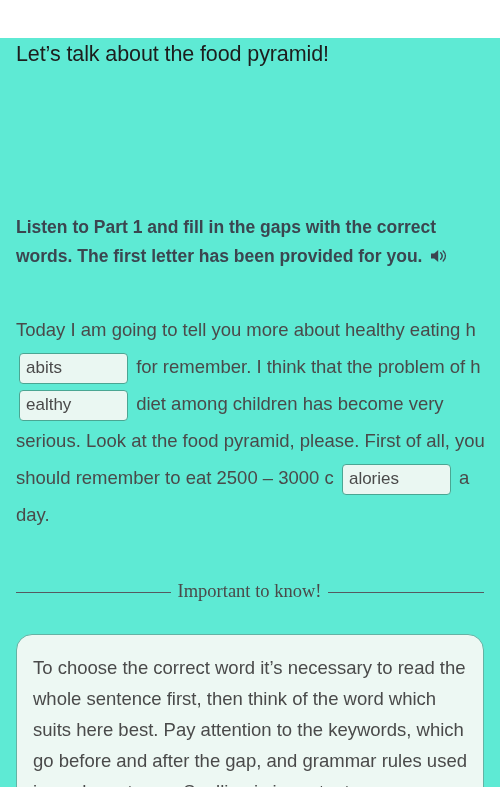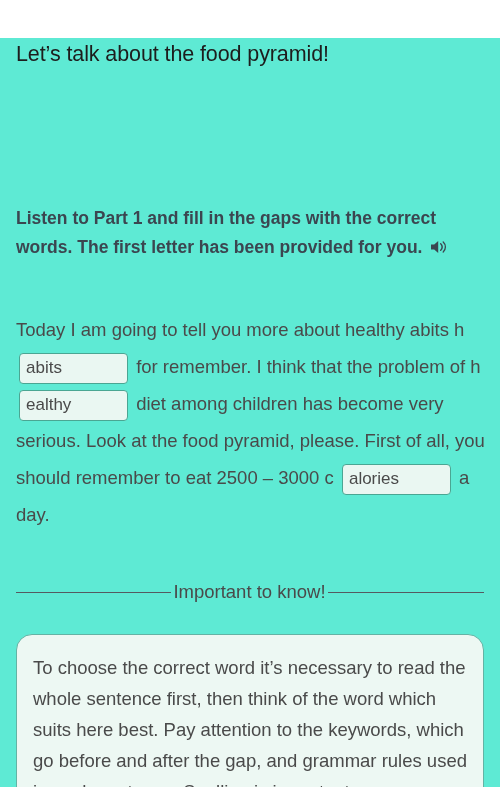--- a/index.html
+++ b/index.html
@@ -142,21 +142,21 @@
     width: 17px;
     height: 17px;
     border-radius: 50%;
     background: #8a8a8a;
   }
 
   
   .instruction {
     position: absolute;
     left: 16px;
-    top: 166px;
+    top: 175px;
     width: 464px;
     font-size: 17.5px;
     line-height: 28.5px;
     font-weight: bold;
     color: #3b4650;
   }
   .instruction .spk {
     display: inline-block;
     vertical-align: -2px;
     margin-left: 3px;
@@ -190,20 +190,21 @@
     line-height: 28px;
   }
 
   
   .divider {
     position: absolute;
     left: 0;
     top: 521px;
     width: 412px;
     height: 62px;
+    font-family: Liberation Serif, serif;
   }
   .divider-line {
     position: absolute;
     top: 33px;
     height: 1px;
     background: #555a60;
   }
   .divider-line.left  { left: 16px;  width: 155px; }
   .divider-line.right { left: 328px; width: 156px; }
   .divider-text {
@@ -270,21 +271,21 @@
     <span class="spk">
       <svg width="19" height="16" viewBox="0 0 19 16" aria-hidden="true">
         <path d="M1 5.5 H4.2 L8.2 2 V14 L4.2 10.5 H1 Z" fill="#3b4650"></path>
         <path d="M10.7 4.8 A4.2 4.2 0 0 1 10.7 11.2" stroke="#3b4650" stroke-width="1.5" fill="none" stroke-linecap="round"></path>
         <path d="M13.2 3 A6.8 6.8 0 0 1 13.2 13" stroke="#3b4650" stroke-width="1.3" fill="none" stroke-linecap="round"></path>
       </svg>
     </span>
   </div>
 
   <div class="passage">
-    <span>Today I am going to tell you more about healthy abits h</span>
+    <span>Today I am going to tell you more about healthy eating h</span>
     <input class="gap-input" type="text" value="abits" style="">
     <span>for remember. I think that the problem of h</span>
     <input class="gap-input" type="text" value="ealthy" style="">
     <span>diet among children has become very serious. Look at the food pyramid, please. First of all, you should remember to eat 2500 – 3000 c</span>
     <input class="gap-input" type="text" value="alories" style="">
     <span>a day.</span>
   </div>
 
   <div class="divider">
     <div class="divider-line left"></div>

